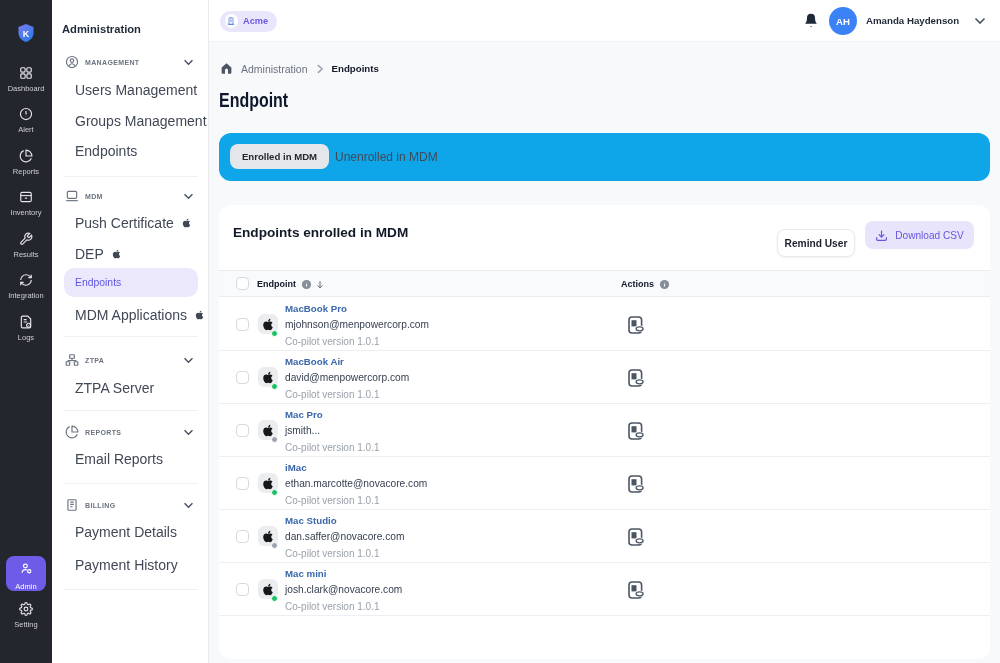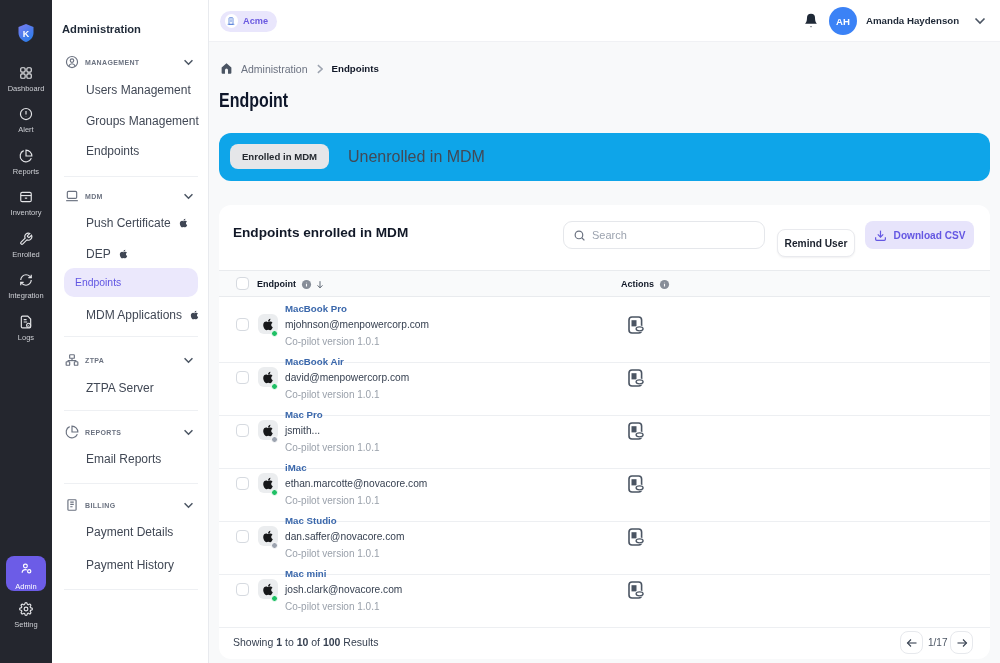--- a/index.html
+++ b/index.html
@@ -11,49 +11,49 @@
 .railitem svg { display:block; margin:0 auto; }
 .raillabel { font-size:7.5px; color:#cdcfd4; margin-top:4px; display:block; }
 #adminbtn { position:absolute; left:6px; top:556px; width:40px; height:35px; background:#6c5ce7; border-radius:8px; color:#fff; text-align:center; padding-top:5px; }
 #adminbtn .raillabel { color:#fff; margin-top:3px; }
 
 #sidebar { position:absolute; left:52px; top:0; width:157px; height:663px; background:#fff; border-right:1px solid #e8eaee; z-index:4; }
 #sidebar .title { position:absolute; left:10px; top:23px; font-size:11.2px; font-weight:bold; color:#1f2937; }
 .sech { position:absolute; left:13px; width:129px; display:flex; align-items:center; color:#6b7280; }
 .sech .lbl { font-size:7px; font-weight:bold; letter-spacing:0.35px; margin-left:6px; color:#6b7280; }
 .sech .chev { margin-left:auto; }
-.sitem { position:absolute; left:23px; font-size:12px; height:12px; line-height:12px; color:#414855; white-space:nowrap; display:flex; align-items:center;margin-left:11px; }
+.sitem { position:absolute; left:23px; font-size:14px; height:12px; line-height:12px; color:#414855; white-space:nowrap; display:flex; align-items:center; }
 .sitem .apl { margin-left:8px; }
 .sel { position:absolute; left:12px; width:134px; height:29px; background:#ebe8fc; border-radius:10px; color:#6055e2; font-size:10.4px; display:flex; align-items:center; padding-left:11px; }
 .sep { position:absolute; left:12px; width:134px; height:1px; background:#eef0f3; }
 
 #topbar { position:absolute; left:209px; top:0; width:791px; height:42px; background:#fff; border-bottom:1px solid #f0f1f4; }
 #acmepill { position:absolute; left:11px; top:10.5px; height:21px; background:#e9e6fc; border-radius:11px; display:flex; align-items:center; padding:0 9px 0 4.5px; }
 #acmepill .circ { width:13.5px; height:13.5px; border-radius:50%; background:#fff; display:flex; align-items:center; justify-content:center; }
 #acmepill .txt { font-size:9.2px; font-weight:bold; color:#6b5ae0; margin-left:5px; }
 #avatar { position:absolute; left:620px; top:7px; width:28px; height:28px; border-radius:50%; background:#3b82f6; color:#fff; font-size:9.6px; font-weight:bold; display:flex; align-items:center; justify-content:center; }
 #uname { position:absolute; left:657px; top:15px; font-size:9.7px; font-weight:bold; color:#1f2937; white-space:nowrap; }
 
 #crumbs { position:absolute; left:220px; top:62px; display:flex; align-items:center; font-size:10.5px; color:#6b7280; }
 #crumbs b { color:#111827; font-weight:bold; font-size:9.7px; }
 h1 { position:absolute; left:219px; top:89px; font-size:21px; line-height:22px; font-weight:bold; color:#0f172a; transform:scaleX(0.76); transform-origin:left center; white-space:nowrap; }
 #tabcard { position:absolute; left:219px; top:133px; width:771px; height:48px; background:#0ea5e9; border-radius:12px; }
 #tab1 { position:absolute; left:11px; top:11px; width:99px; height:25px; background:#e5e6e9; border-radius:8px; font-size:9.6px; font-weight:bold; color:#24292f; display:flex; align-items:center; justify-content:center; white-space:nowrap; }
-#tab2 { position:absolute; left:129px; top:11px; height:25px; font-size:16px; color:#424956; display:flex; align-items:center; white-space:nowrap; }
+#tab2 { position:absolute; left:116px; top:11px; height:25px; font-size:12px; color:#424956; display:flex; align-items:center; white-space:nowrap; }
 #tablecard { position:absolute; left:219px; top:205px; width:771px; height:454px; background:#fff; border-radius:12px; }
 #ttitle { position:absolute; left:14px; top:20px; font-size:13.6px; font-weight:bold; color:#111827; white-space:nowrap; }
 #search { position:absolute; left:344px; top:16px; width:202px; height:28px; border:1px solid #e5e7eb; border-radius:9px; display:flex; align-items:center; padding-left:9px; color:#9ca3af; font-size:11px; }
 #search span { margin-left:6px; }
 #remind { position:absolute; left:558px; top:16px; width:78px; height:28px; background:#fff; border:1px solid #e9eaee; border-radius:8px; box-shadow:0 1px 2px rgba(16,24,40,.06); font-size:10.2px; font-weight:bold; color:#1a202c; display:flex; align-items:center; justify-content:center; white-space:nowrap;margin-top:8px; }
-#dlcsv { position:absolute; left:646px; top:16px; width:109px; height:28px; background:#e7e4fb; border-radius:8px; font-size:10.1px; font-weight:bold; color:#6457e2; display:flex; align-items:center; justify-content:center; white-space:nowrap; }
+#dlcsv { position:absolute; left:646px; top:16px; width:109px; height:28px; background:#e7e4fb; border-radius:8px; font-size:10.1px; font-weight:normal; color:#6457e2; display:flex; align-items:center; justify-content:center; white-space:nowrap; }
 #dlcsv svg { margin-right:7px; }
 #thead { position:absolute; left:0; top:65px; width:771px; height:27px; background:#f9fafb; border-top:1px solid #e9ebee; border-bottom:1px solid #e9ebee; }
 .cb { position:absolute; width:13px; height:13px; border:1.5px solid #d6dae0; border-radius:4px; background:#fff; }
 .hlbl { position:absolute; font-size:9px; font-weight:bold; color:#111827; top:8px; white-space:nowrap; }
-.row { position:absolute; left:0; width:771px; height:65px; border-bottom:1px solid #edeff2; }
+.row { position:absolute; left:0; width:771px; height:53px; border-bottom:1px solid #edeff2; }
 .avatar { position:absolute; left:39px; top:16px; width:20px; height:20px; background:#ebedef; border-radius:6px; display:flex; align-items:center; justify-content:center; }
 .dot { position:absolute; left:52px; top:32px; width:7px; height:7px; border-radius:50%; border:1.5px solid #fff; }
 .dot.on { background:#1fc065; }
 .dot.off { background:#9ca3af; }
 .rname { position:absolute; left:66px; top:5px; font-size:9.7px; font-weight:bold; color:#3a67ab; white-space:nowrap; }
 .remail { position:absolute; left:66px; top:21px; font-size:10.2px; color:#374151; white-space:nowrap; }
 .rver { position:absolute; left:66px; top:37.5px; font-size:10px; color:#9aa1ab; white-space:nowrap; }
 .ract { position:absolute; left:409px; top:18px; }
 #tfoot { position:absolute; left:0; top:411px; width:771px; height:43px; }
 #showing { position:absolute; left:14px; top:20px; font-size:10.5px; color:#374151; white-space:nowrap; }
@@ -103,21 +103,21 @@
         <rect x="3" y="4" width="18" height="16" rx="2.5"></rect>
         <path d="M3 9.5h18"></path>
         <path d="M10 14h4"></path>
       </svg>
     <span class="raillabel">Inventory</span>
   </div>
   <div class="railitem" style="top:232px">
     <svg width="14" height="14" viewBox="0 0 24 24" fill="none" stroke="#e4e5e8" stroke-width="2">
         <path d="M14.7 6.3a1 1 0 0 0 0 1.4l1.6 1.6a1 1 0 0 0 1.4 0l3.77-3.77a6 6 0 0 1-7.94 7.94l-6.91 6.91a2.12 2.12 0 0 1-3-3l6.91-6.91a6 6 0 0 1 7.94-7.94l-3.76 3.76z"></path>
       </svg>
-    <span class="raillabel">Enrolled</span>
+    <span class="raillabel">Results</span>
   </div>
   <div class="railitem" style="top:273px">
     <svg width="14" height="14" viewBox="0 0 24 24" fill="none" stroke="#e4e5e8" stroke-width="2">
         <path d="M3 12a9 9 0 0 1 9-9 9.75 9.75 0 0 1 6.74 2.74L21 8"></path>
         <path d="M21 3v5h-5"></path>
         <path d="M21 12a9 9 0 0 1-9 9 9.75 9.75 0 0 1-6.74-2.74L3 16"></path>
         <path d="M3 21v-5h5"></path>
       </svg>
     <span class="raillabel">Integration</span>
   </div>
@@ -262,27 +262,20 @@
 </div>
 <h1>Endpoint</h1>
 
 <div id="tabcard">
   <div id="tab1">Enrolled in MDM</div>
   <div id="tab2">Unenrolled in MDM</div>
 </div>
 
 <div id="tablecard">
   <div id="ttitle">Endpoints enrolled in MDM</div>
-  <div id="search">
-      <svg width="13" height="13" viewBox="0 0 24 24" fill="none" stroke="#6b7280" stroke-width="2.2">
-        <circle cx="11" cy="11" r="7"></circle>
-        <path d="M21 21l-4.8-4.8"></path>
-      </svg>
-      <span>Search</span>
-    </div>
   <div id="remind">Remind User</div>
   <div id="dlcsv"><svg width="13" height="13" viewBox="0 0 24 24" fill="none" stroke="#6457e2" stroke-width="2.2">
         <path d="M21 15v4a2 2 0 0 1-2 2H5a2 2 0 0 1-2-2v-4"></path>
         <path d="M7 10l5 5 5-5"></path>
         <path d="M12 15V3"></path>
       </svg>Download CSV</div>
   <div id="thead">
     <div class="cb" style="left:17px;top:6px"></div>
     <div class="hlbl" style="left:38px">Endpoint</div>
     <svg class="abs" style="left:82px;top:8px" width="11" height="11" viewBox="0 0 24 24">
@@ -400,29 +393,13 @@
     <div class="rname">Mac mini</div>
     <div class="remail">josh.clark@novacore.com</div>
     <div class="rver">Co-pilot version 1.0.1</div>
     <svg class="ract" width="16" height="18" viewBox="0 0 16 18" fill="none">
         <rect x="1" y="1" width="12.6" height="16" rx="3" stroke="#4b5563" stroke-width="1.6"></rect>
         <rect x="3.5" y="4.2" width="5" height="6.2" fill="#4b5563"></rect>
         <ellipse cx="11.6" cy="12.8" rx="4.9" ry="3.2" fill="#fff"></ellipse>
         <ellipse cx="11.6" cy="12.8" rx="3.5" ry="2" stroke="#4b5563" stroke-width="1.3"></ellipse>
       </svg>
   </div>
-  <div id="tfoot">
-    <div id="showing">Showing <b>1</b> to <b>10</b> of <b>100</b> Results</div>
-    <div class="pgbtn" style="left:681px">
-        <svg width="12" height="10" viewBox="0 0 24 20" fill="none" stroke="#374151" stroke-width="2.2">
-          <path d="M21 10H3"></path>
-          <path d="M10 3l-7 7 7 7"></path>
-        </svg>
-      </div>
-    <div id="pgtxt">1/17</div>
-    <div class="pgbtn" style="left:731px">
-        <svg width="12" height="10" viewBox="0 0 24 20" fill="none" stroke="#374151" stroke-width="2.2">
-          <path d="M3 10h18"></path>
-          <path d="M14 3l7 7-7 7"></path>
-        </svg>
-      </div>
-  </div>
 </div>
 
 </body></html>

